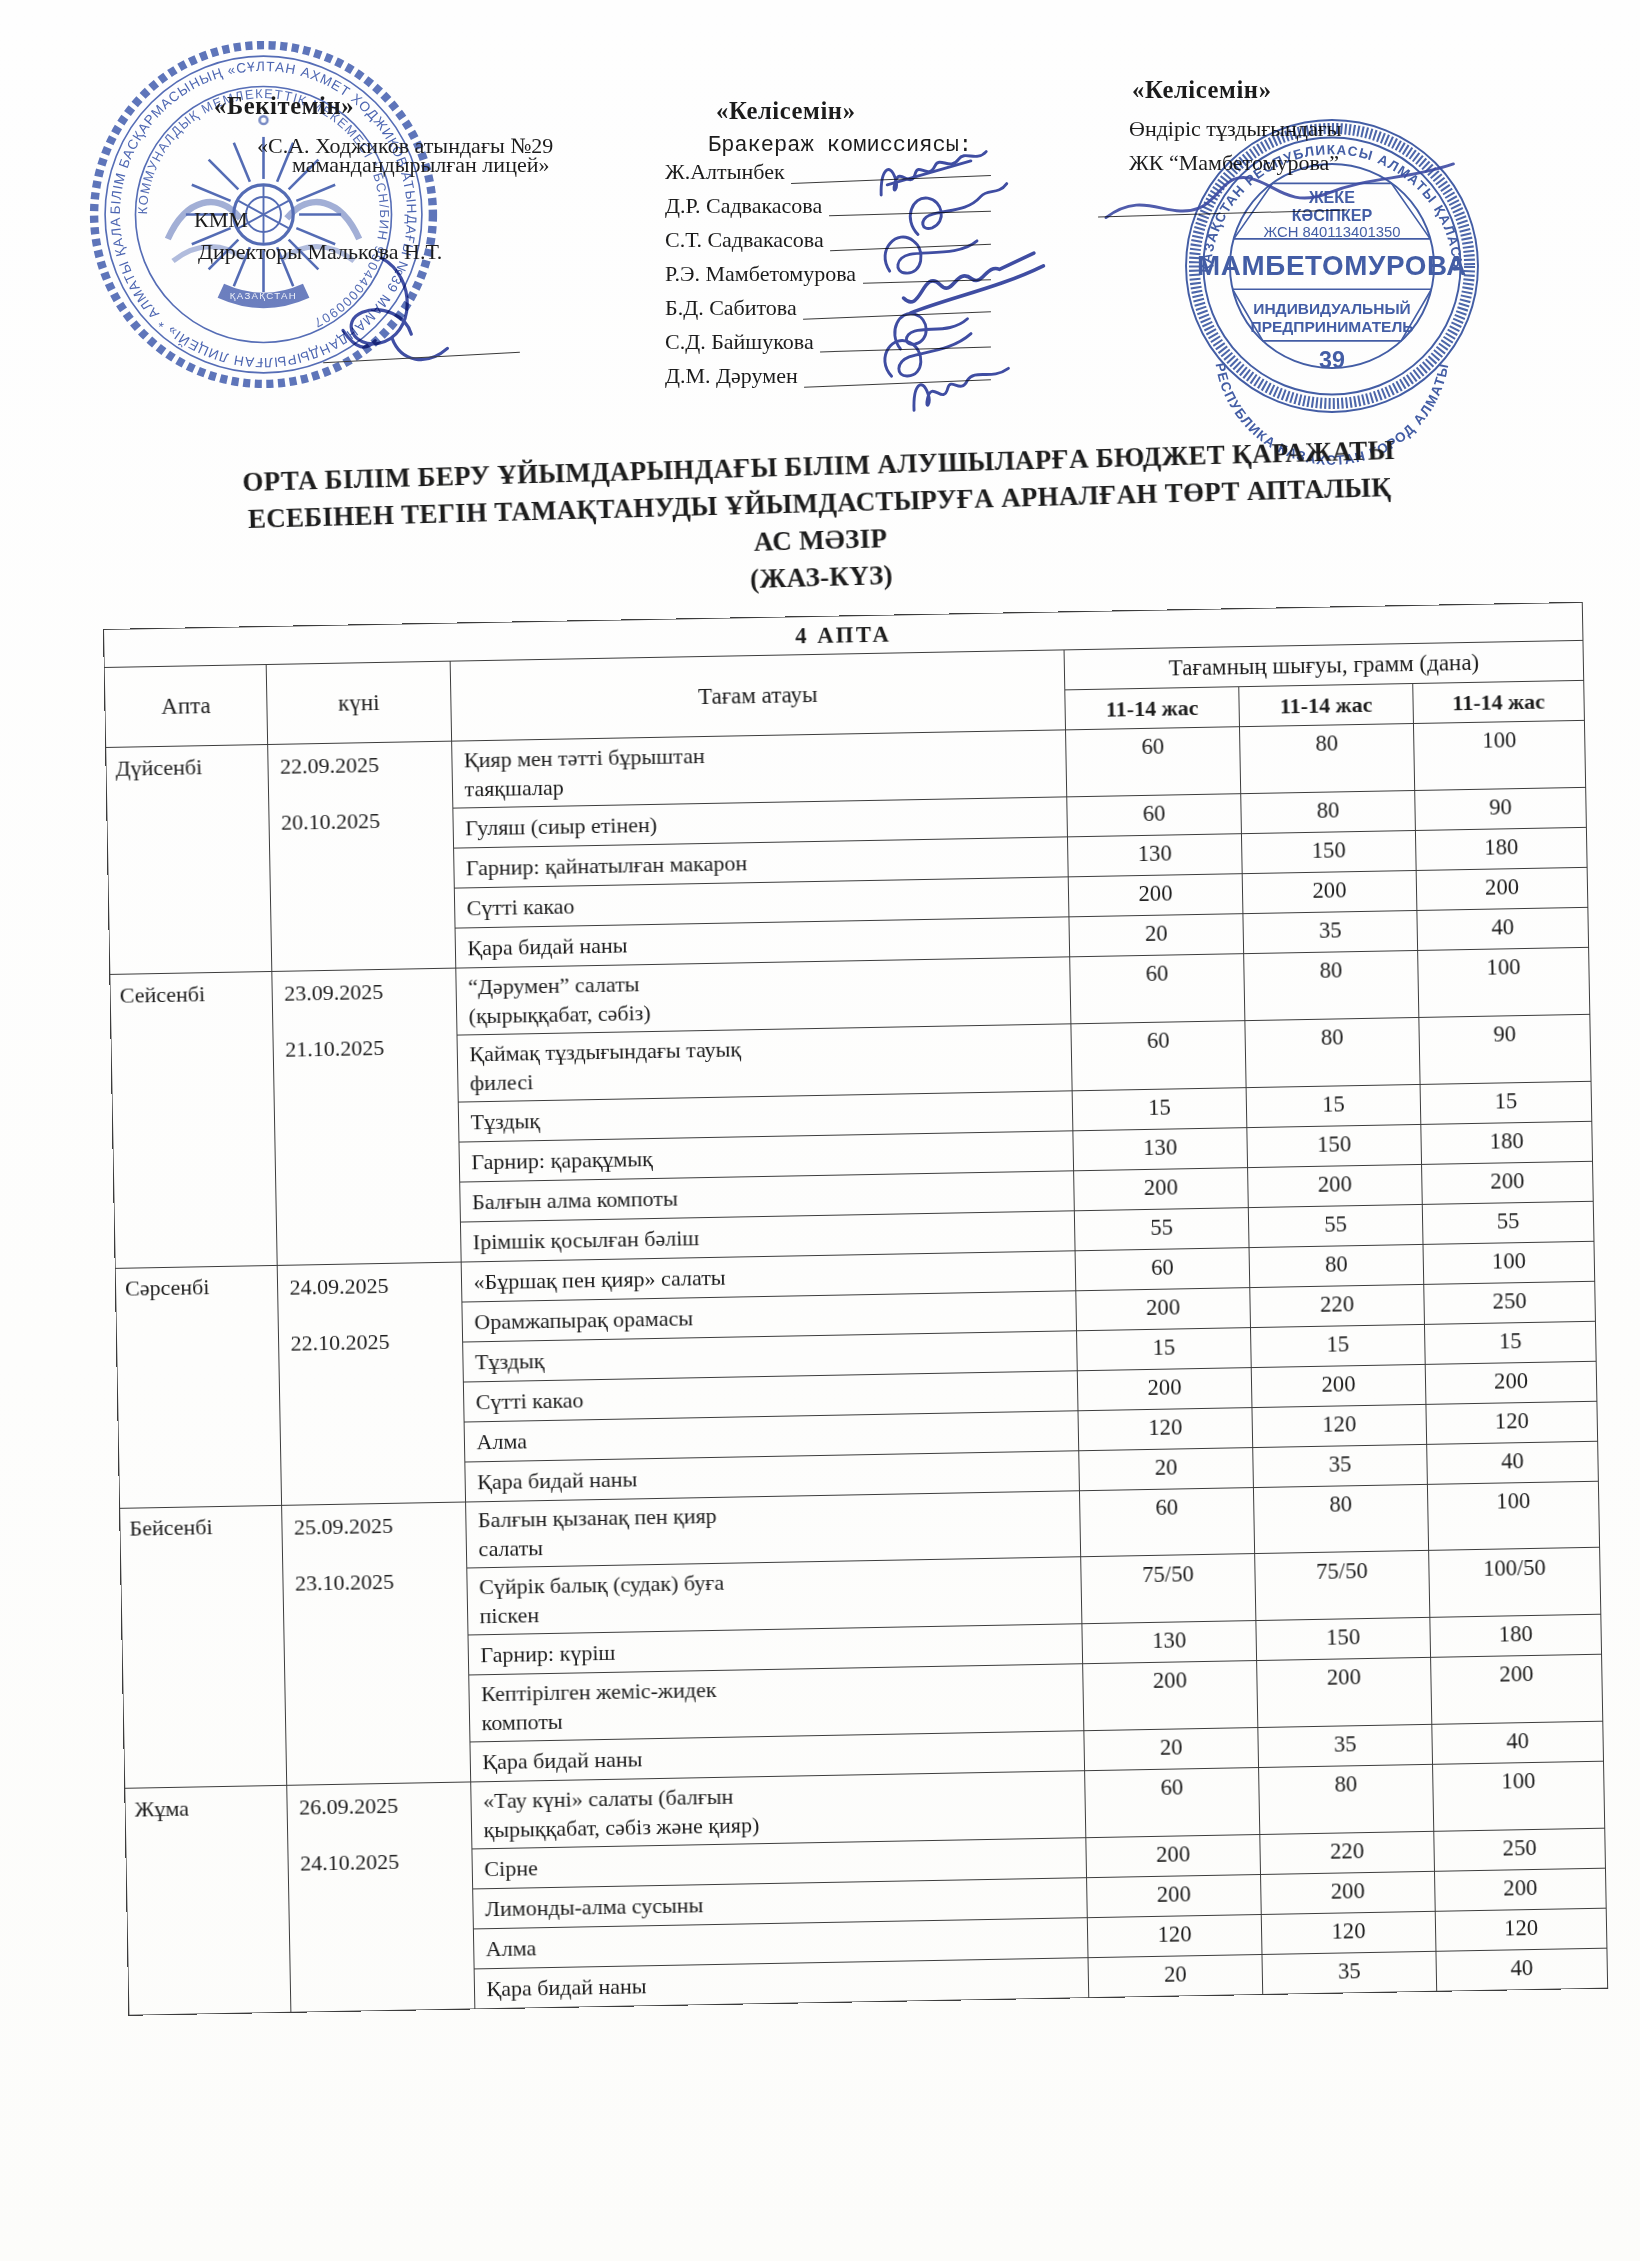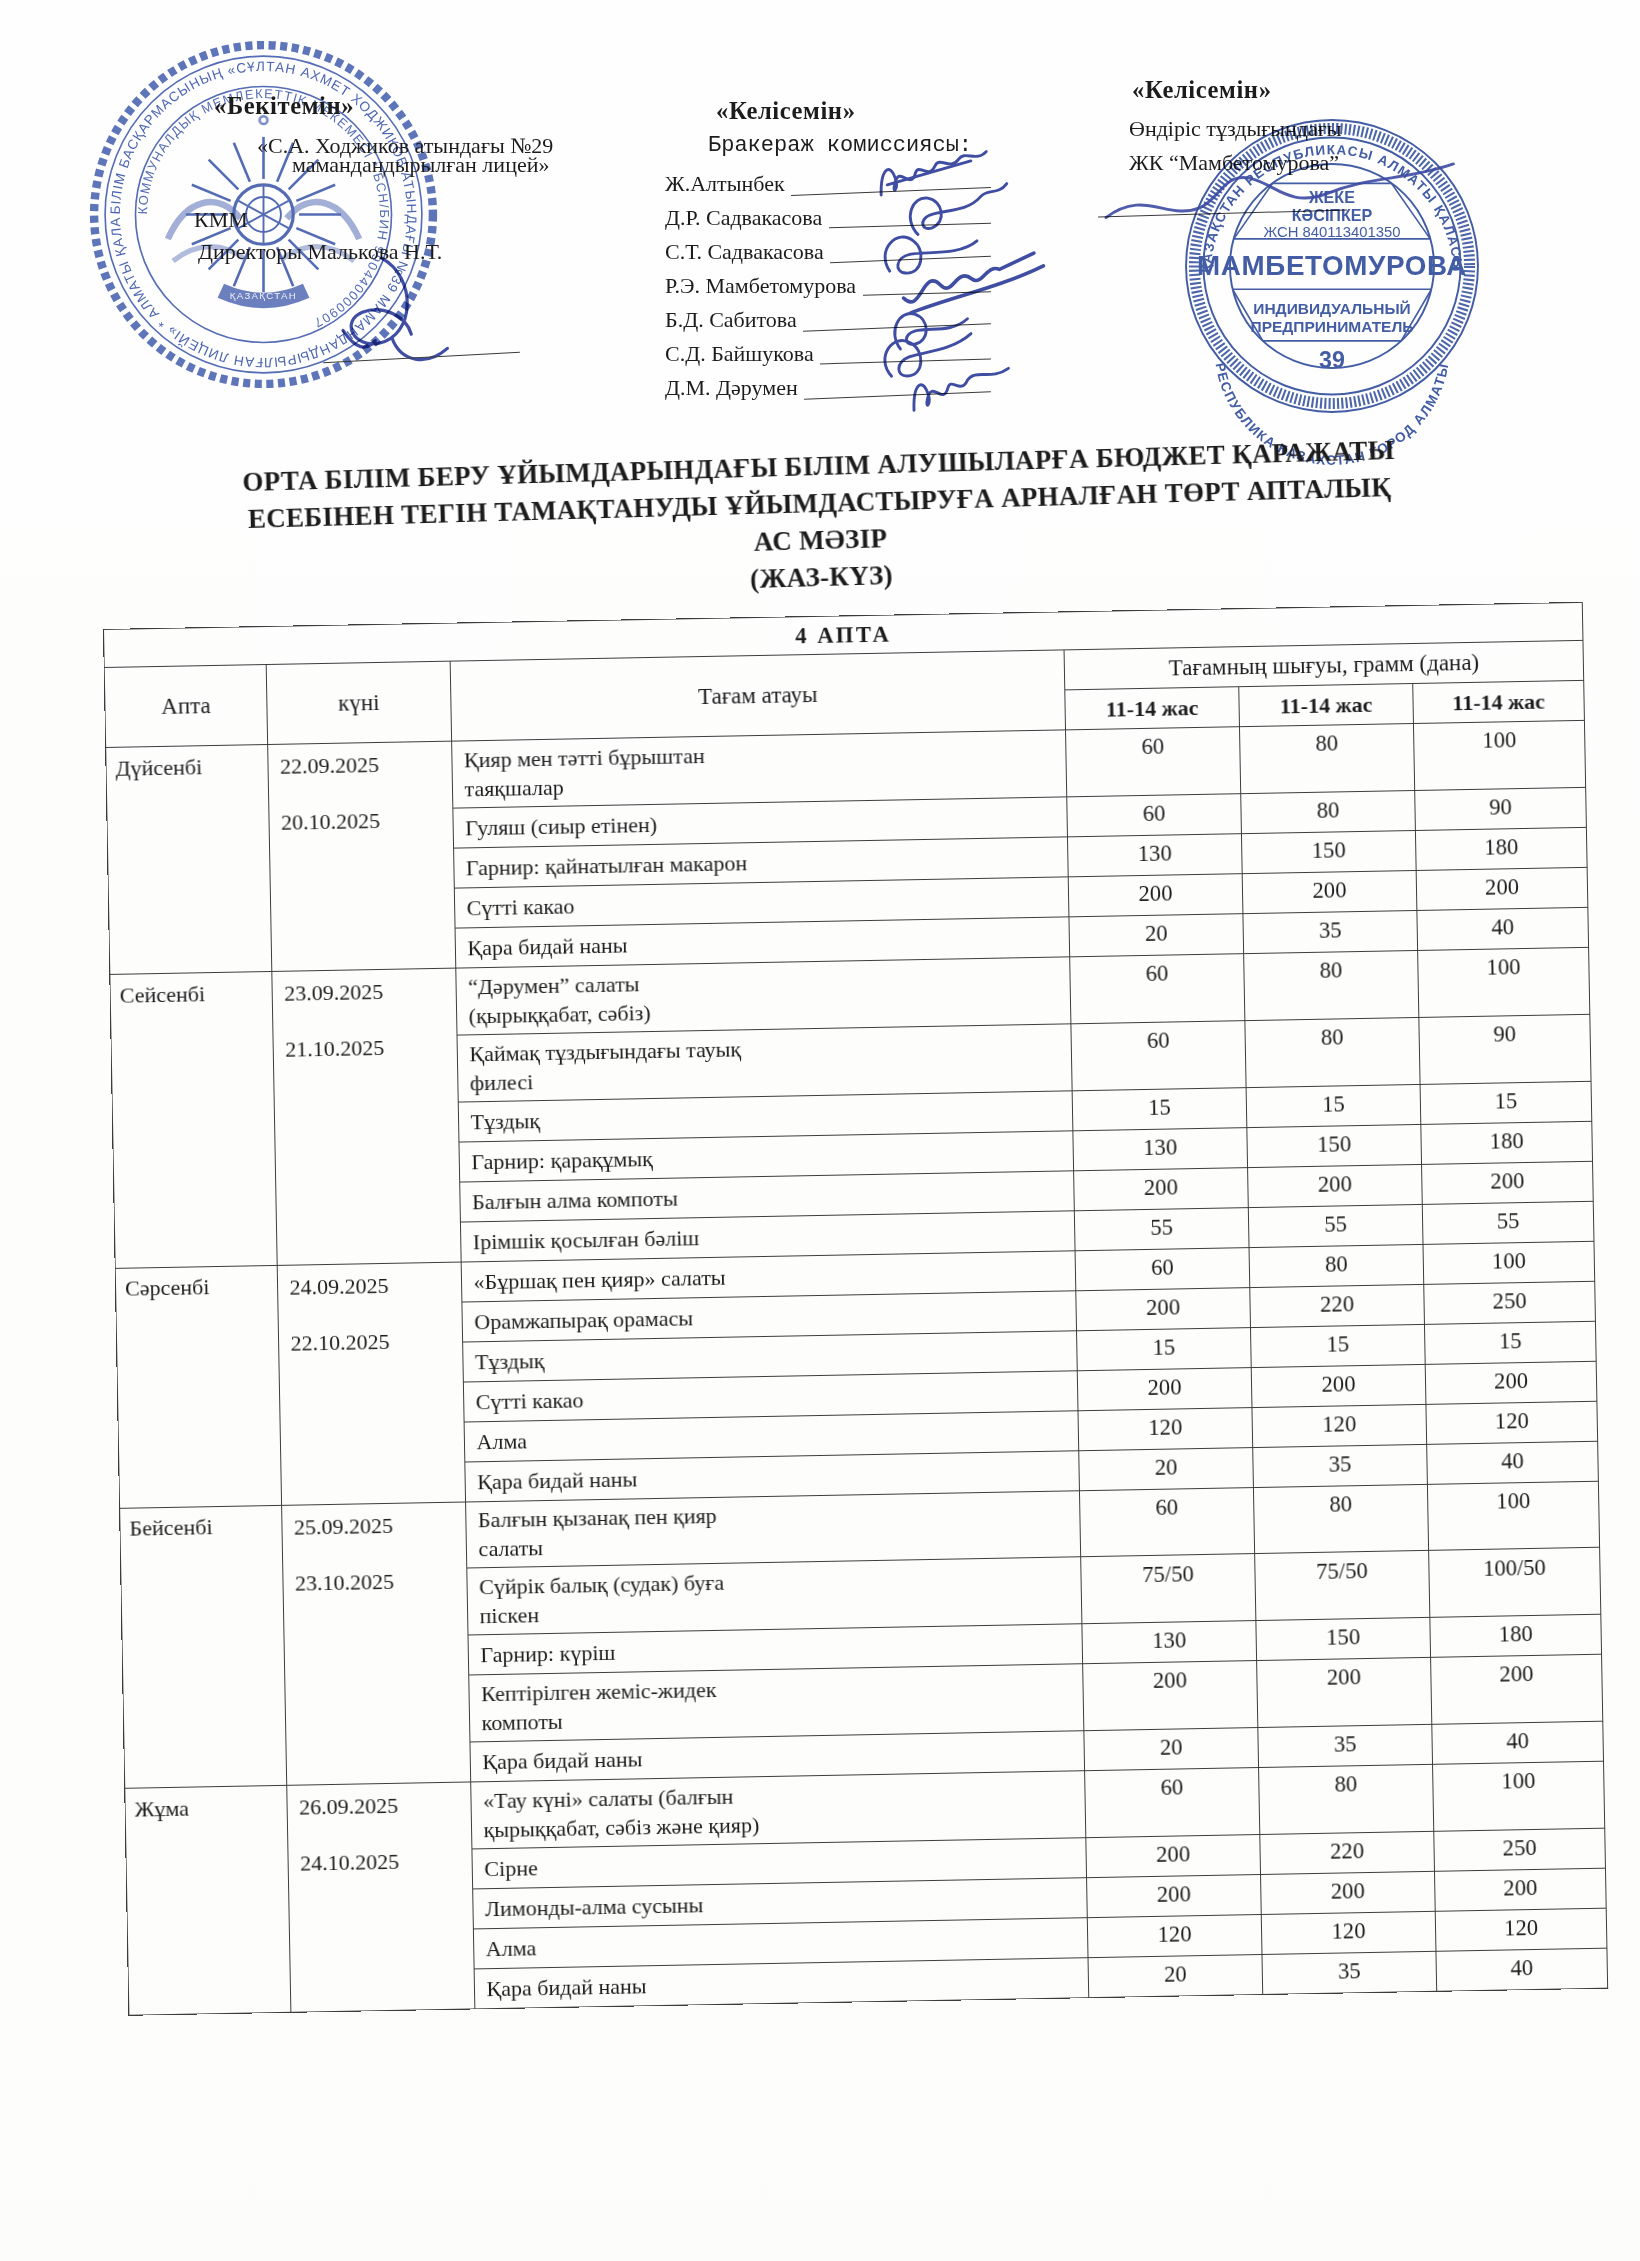--- a/index.html
+++ b/index.html
@@ -7,21 +7,21 @@
     position:relative;width:1640px;height:2261px;overflow:hidden;
     background:linear-gradient(180deg,#fefefe 0%,#fdfdfc 60%,#fcfcfa 100%);
     font-family:"Liberation Serif","DejaVu Serif",serif;color:#1c1c1c;
   }
   .abs{position:absolute;}
   
   .h-bold{font-weight:700;font-size:24.6px;letter-spacing:0.6px;}
   .h-line{font-size:22px;white-space:nowrap;}
   .stampink{mix-blend-mode:multiply;opacity:.93;}
   .sig{mix-blend-mode:multiply;}
-  .member-list{position:absolute;left:665px;top:163px;width:326px;}
+  .member-list{position:absolute;left:665px;top:151px;width:326px;}
   .member-row{display:flex;align-items:flex-end;height:34px;}
   .member-name{font-size:22px;white-space:nowrap;}
   .member-line{flex:1;border-bottom:1.6px solid #3a3a3a;margin:0 0 5.2px 6.5px;transform:rotate(-1.6deg);}
   .member-row:nth-child(odd) .member-line{transform:rotate(-2.3deg);}
   .uline{border-bottom:1.9px solid #3a3a3a;}
   
   .title-wrap{position:absolute;left:0;top:448px;width:1640px;text-align:center;
     transform:rotate(-1.6deg);transform-origin:50% 50%;}
   .title-line{font-size:27px;font-weight:700;letter-spacing:0.3px;line-height:37px;white-space:nowrap;}
   

